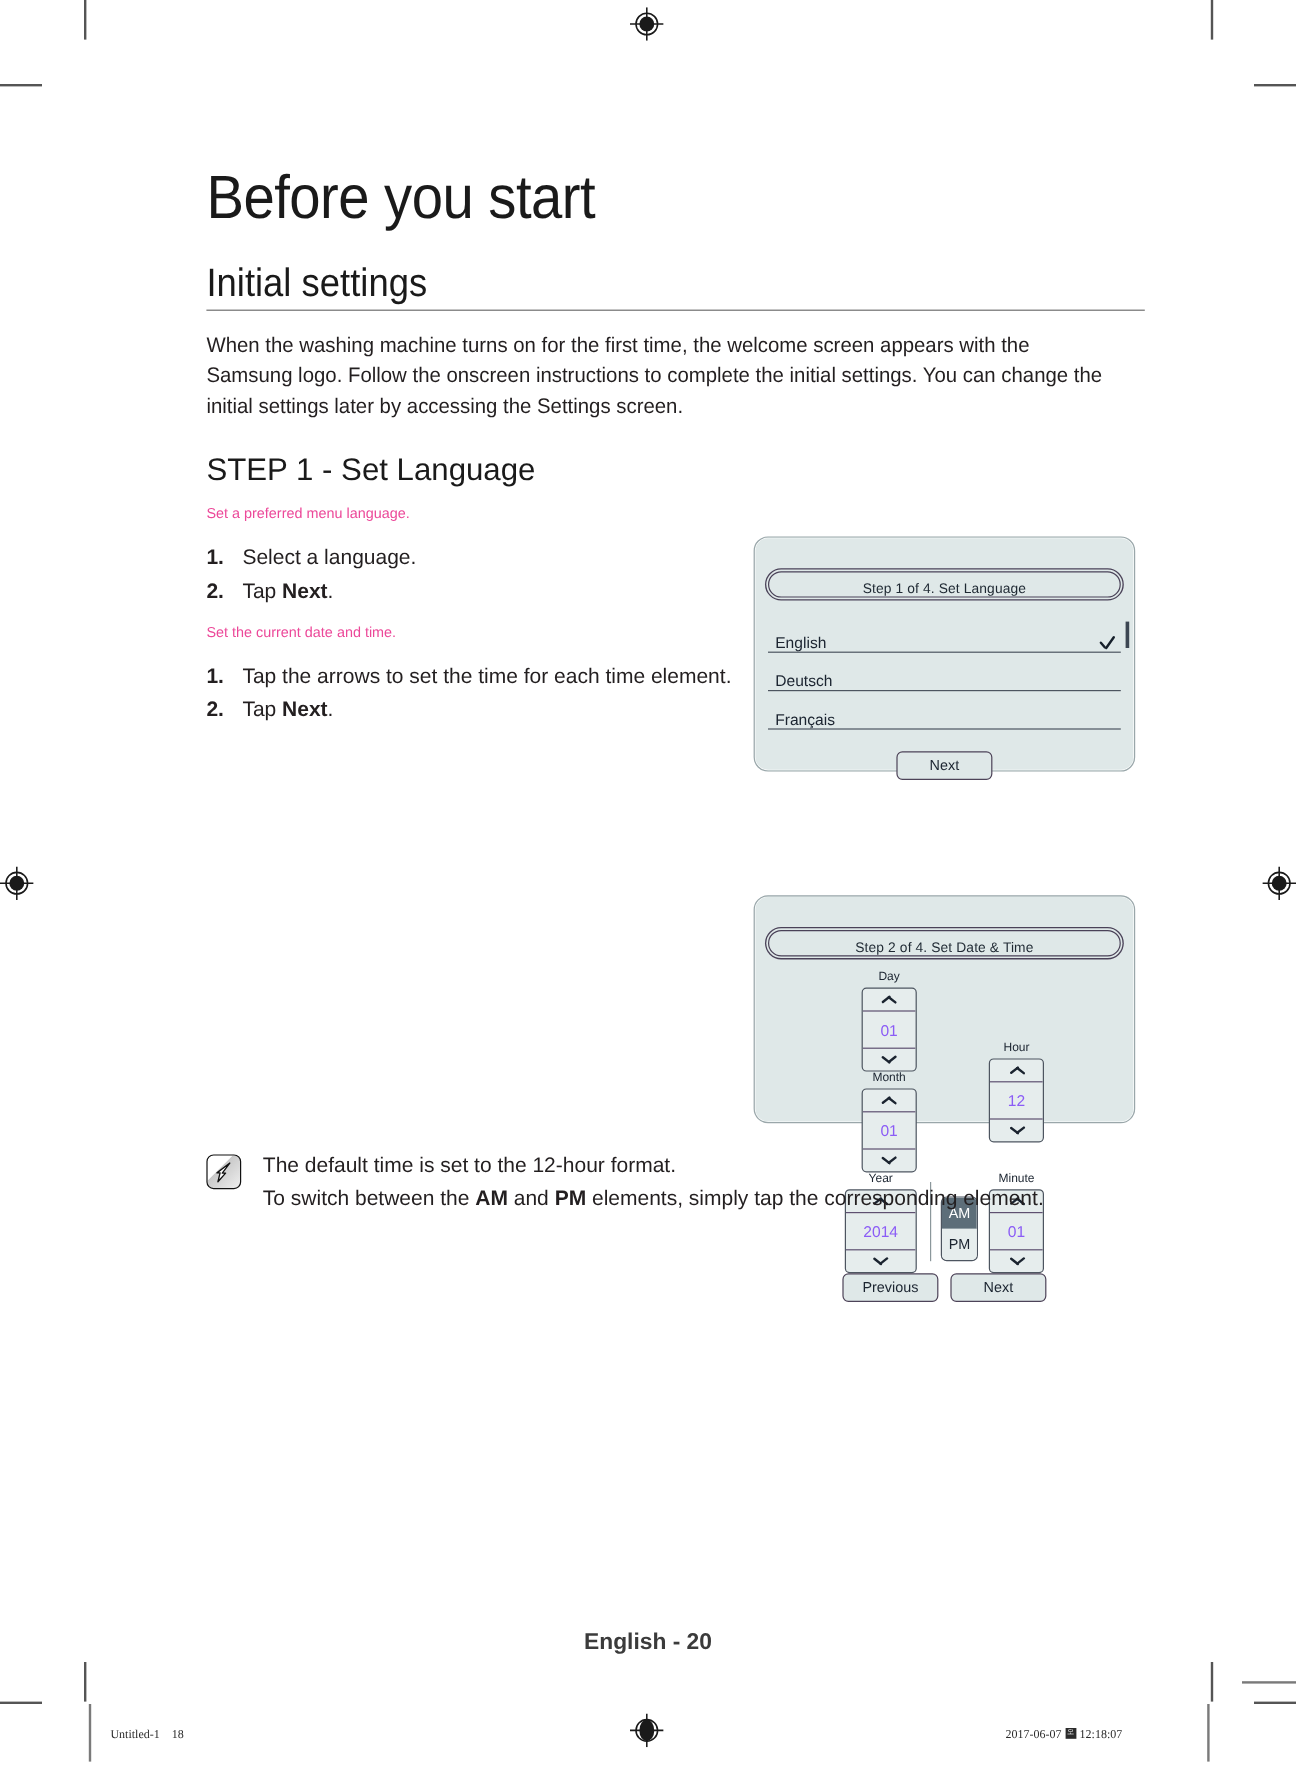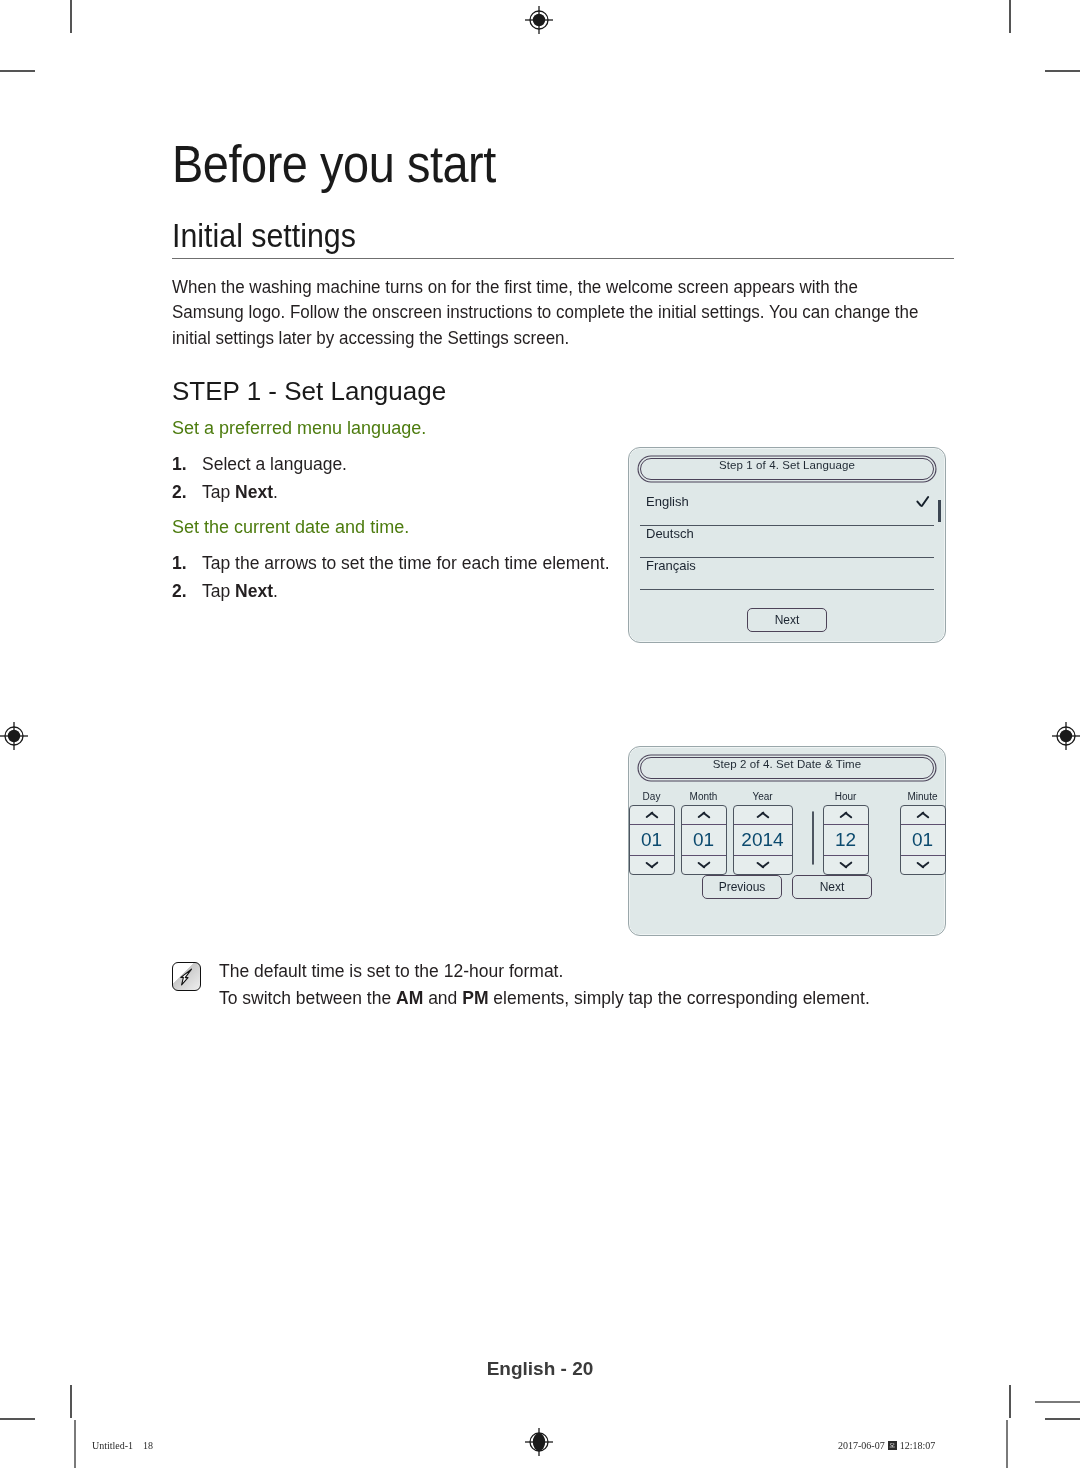--- a/index.html
+++ b/index.html
@@ -64,24 +64,24 @@
 
   .step-heading {
     font-size: 26px;
     font-weight: 400;
     margin: 26px 0 0 0;
     line-height: 1.15;
     color: #1a1a1a;
   }
 
   .step-sub {
-    font-size: 18px;
+    font-size: 12px;
     line-height: 25px;
     margin: 9px 0 0 0;
-    color: #4d7c0f;
+    color: #ec4899;
   }
 
   .step-list { margin: 9px 0 0 0; padding: 0; list-style: none; }
   .step-list li {
     font-size: 17.5px;
     line-height: 28px;
     position: relative;
     padding-left: 30px;
     color: #231f20;
   }
@@ -101,37 +101,38 @@
     box-shadow: 0 0 0 0.5px #ffffff inset;
   }
   .device-inner { position: absolute; inset: 0; padding: 10px 11px; }
 
   .titlebar {
     height: 22px;
     border: 1.2px solid #4a4258;
     border-radius: 11px;
     background: #dfe8e8;
     display: flex;
-    align-items: flex-start;
+    align-items: flex-end;
     justify-content: center;
     position: relative;
     box-shadow: 0 0 0 1.4px #dfe8e8, 0 0 0 2.5px #4a4258;
+    margin-top: 18px;
   }
   .titlebar span {
     font-size: 11.5px;
     color: #1f2933;
     letter-spacing: 0.1px;
   }
 
   
   .lang-list { margin-top: 14px; position: relative; }
   .lang-row {
     height: 32px;
     display: flex;
-    align-items: flex-start;
+    align-items: flex-end;
     border-bottom: 1.2px solid #4d5560;
     padding: 0 4px 0 6px;
     justify-content: space-between;
   }
   .lang-row span.label { font-size: 13px; color: #1b2430; }
   .check {
     width: 15px; height: 15px;
     position: relative;
   }
   .check::before, .check::after {
@@ -160,21 +161,21 @@
     color: #1b2430;
     display: inline-flex;
     align-items: center;
     justify-content: center;
     height: 24px;
   }
   .btn-row { display: flex; justify-content: center; gap: 10px; }
 
   
   .dt-area { margin-top: 12px; display: flex; align-items: flex-end; justify-content: center; }
-  .spingroup { display: flex; align-items: flex-end; }
+  .spingroup { display: flex; align-items: flex-end; flex-direction: column; }
   .spincol { width: 46px; margin: 0 3px; text-align: center; }
   .spincol .cap { font-size: 10px; color: #1b2430; margin-bottom: 3px; display: block; }
   .spinbox {
     border: 1.1px solid #4d5560;
     border-radius: 4px;
     background: #e6eded;
     overflow: hidden;
   }
   .arrow-cell { height: 19px; display: flex; align-items: center; justify-content: center; }
   .arrow-cell.top { border-bottom: 1.1px solid #5e5070; }
@@ -185,22 +186,22 @@
   }
   .chev.up::before   { left: 0px; transform: rotate(-38deg); }
   .chev.up::after    { left: 5px; transform: rotate(38deg); }
   .chev.down::before { left: 0px; transform: rotate(38deg); }
   .chev.down::after  { left: 5px; transform: rotate(-38deg); }
   .val-cell {
     height: 30px;
     display: flex;
     align-items: center;
     justify-content: center;
-    font-size: 19px;
-    color: #0c4a6e;
+    font-size: 13px;
+    color: #8b5cf6;
   }
   .spincol.year { width: 60px; }
 
   .divider-v {
     width: 1.2px;
     height: 66px;
     background: #8b979b;
     margin: 0 8px 10px 8px;
   }
 

